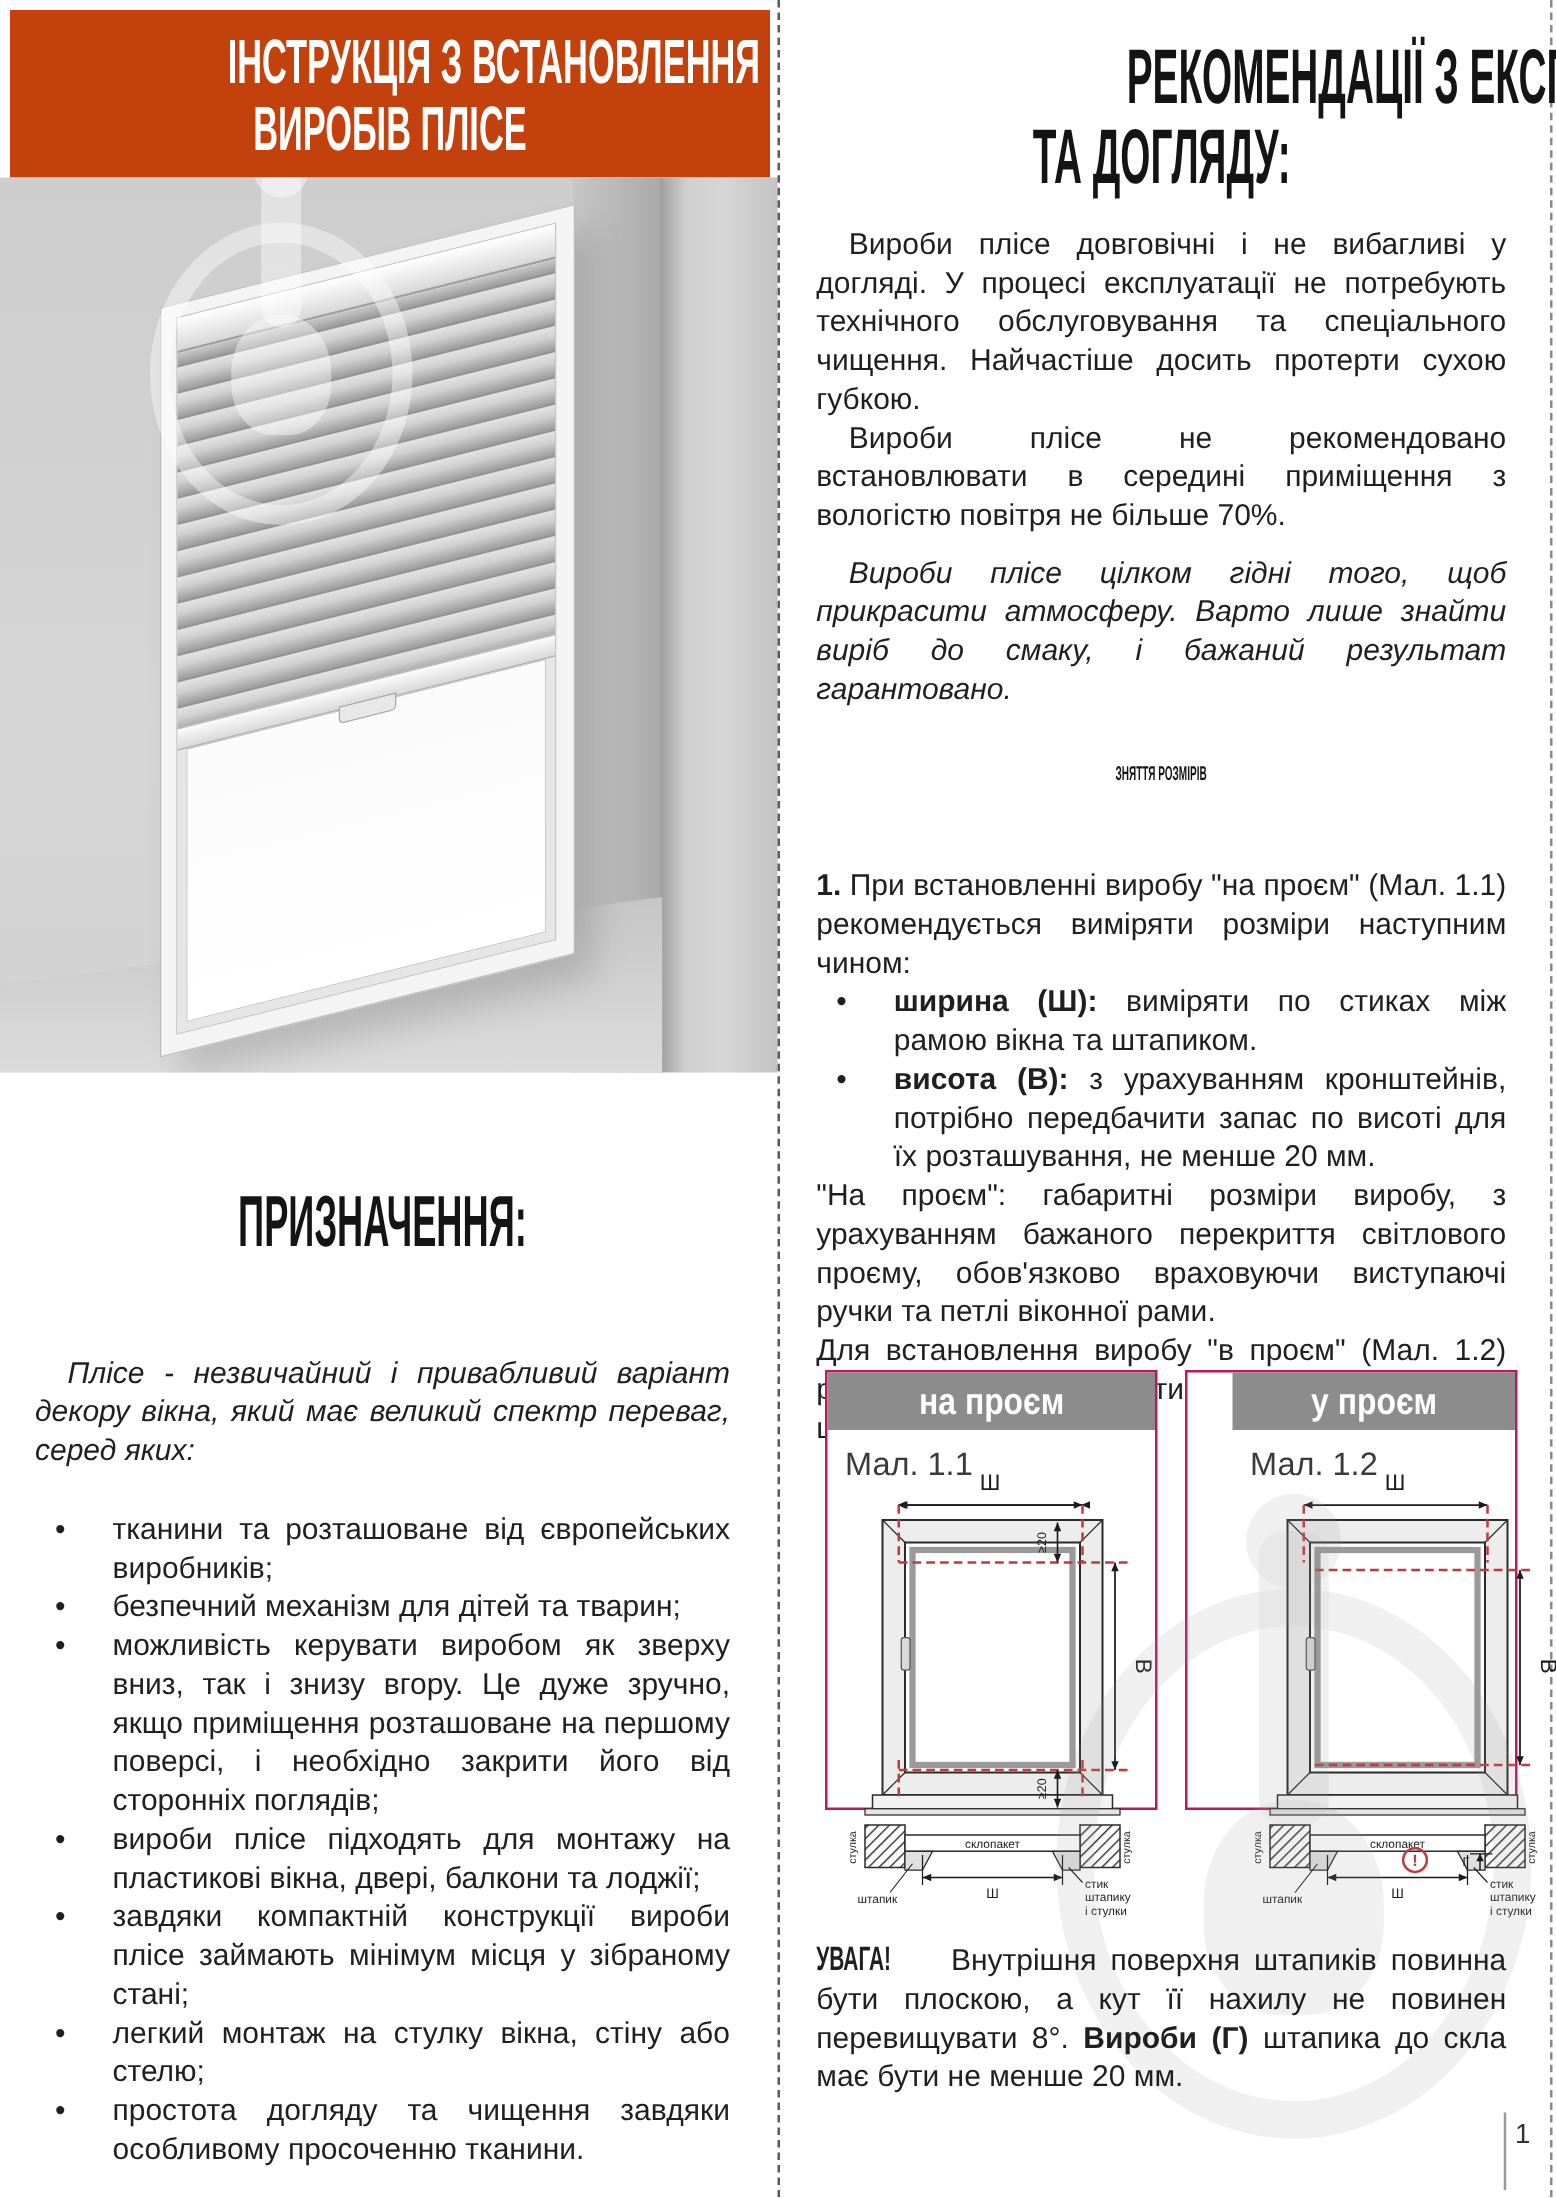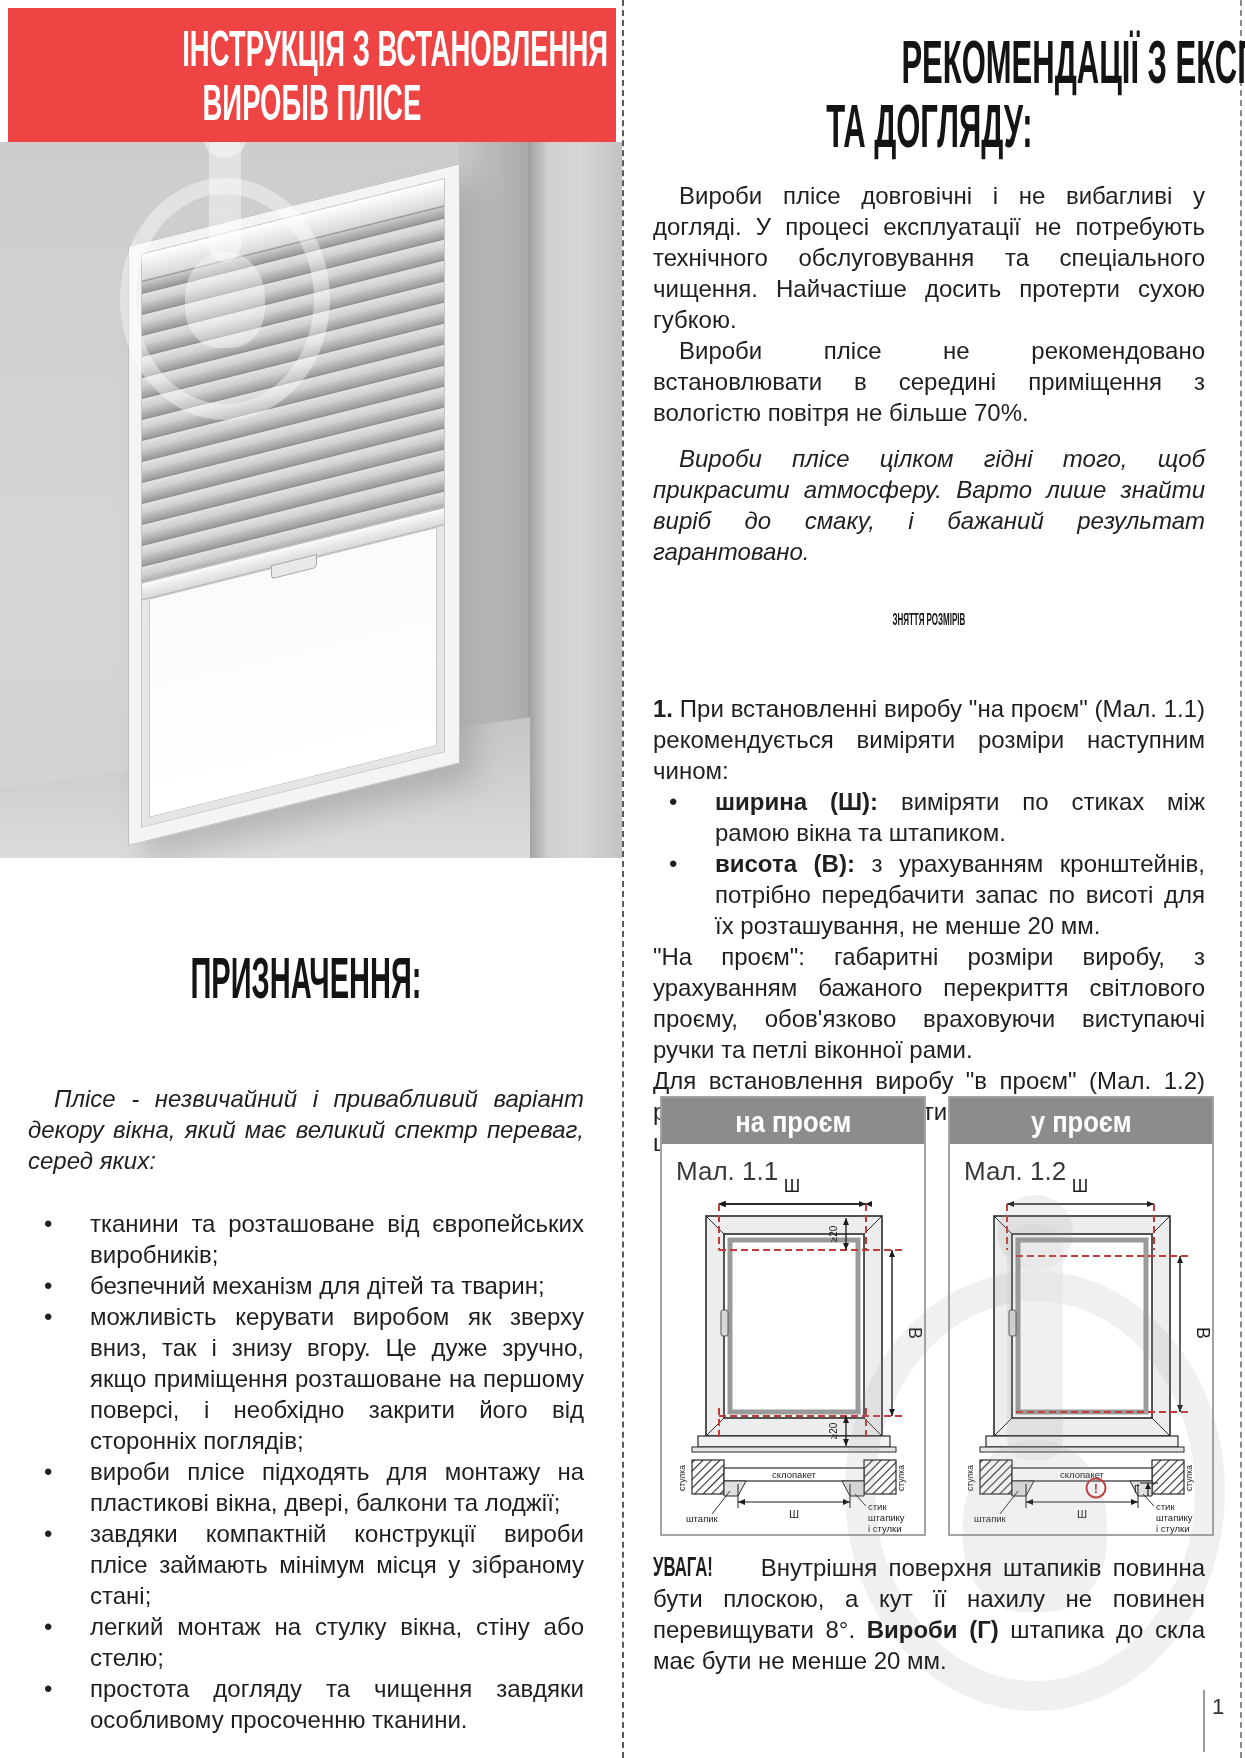--- a/index.html
+++ b/index.html
@@ -11,21 +11,21 @@
   p{margin:0;}
   
   .h-center{text-align:center;}
   .cond{display:inline-block;white-space:nowrap;transform:scaleX(0.50);transform-origin:center top;
          font-weight:bold;color:#141414;letter-spacing:0px;}
   .cond-w{display:inline-block;white-space:nowrap;transform:scaleX(0.55);transform-origin:center top;
          font-weight:bold;color:#ffffff;}
   .cond-inline{display:inline-block;transform:scaleX(0.62);transform-origin:left bottom;
          font-weight:bold;white-space:nowrap;}
   
-  .left-header{left:8px;top:8px;width:608px;height:134px;background:#ef4444;text-align:center;padding-top:14px;box-sizing:border-box;text-decoration:underline;}
+  .left-header{left:8px;top:8px;width:608px;height:134px;background:#c2410c;text-align:center;padding-top:14px;box-sizing:border-box;text-decoration:underline;}
   .left-header .line{font-size:50px;line-height:54px;}
   
   .photo{left:0;top:142px;width:622px;height:716px;background:linear-gradient(180deg,#cdcdcd,#d6d6d6 60%,#d2d2d2);overflow:hidden;}
   .photo .reveal{position:absolute;left:458px;top:0;width:72px;height:100%;
       background:linear-gradient(90deg,#c7c7c7,#b2b2b2 70%,#a9a9a9);}
   .photo .frontwall{position:absolute;left:528px;top:0;width:94px;height:100%;
       background:linear-gradient(90deg,#9f9f9f 0,#d0d0d0 22%,#d6d6d6 55%,#c3c3c3 100%);}
   .photo .floor{position:absolute;left:0;top:560px;width:530px;height:156px;
       background:linear-gradient(180deg,#c3c3c3,#dcdcdc);
       clip-path:polygon(0 55%,100% 10%,100% 100%,0 100%);}
@@ -53,26 +53,26 @@
   
   .col-right{left:653px;top:30px;width:552px;}
   .col-right .h1 .line{font-size:62px;line-height:64px;}
   .body-txt{font-size:24px;line-height:31px;}
   .bullets{margin:0;padding:0;list-style:none;}
   .bullets li{display:flex;}
   .bullets .mark{width:62px;box-sizing:border-box;padding-left:16px;flex:none;}
   .bullets .btxt{flex:1;}
   .h2-wrap{margin-top:44px;margin-bottom:22px;}
   
-  .figbox{position:absolute;top:1096px;width:266px;height:440px;background:#fff;border:2px solid #a3a3a3;box-sizing:border-box;z-index:1;}
+  .figbox{position:absolute;top:1096px;width:266px;height:352px;background:#fff;border:2px solid #be185d;box-sizing:border-box;z-index:1;}
   .figbox .fhead{height:46px;background:#8c8c8c;text-align:center;}
   .figbox .fhead .t{font-size:30px;line-height:48px;}
   .figbox svg{display:block;}
   .fig1{left:660px;}
-  .fig2{left:948px;}
+  .fig2{left:948px;padding-left:36px;}
   
   .attention{left:653px;top:1552px;width:552px;z-index:3;}
   .bold{font-weight:bold;}
   .italic{font-style:italic;}
   
   .pgline{left:1203px;top:1690px;height:62px;width:0;border-left:2px solid #9a9a9a;}
   .pgnum{left:1212px;top:1694px;font-size:22px;color:#333;}
 </style>
 </head>
 <body>

